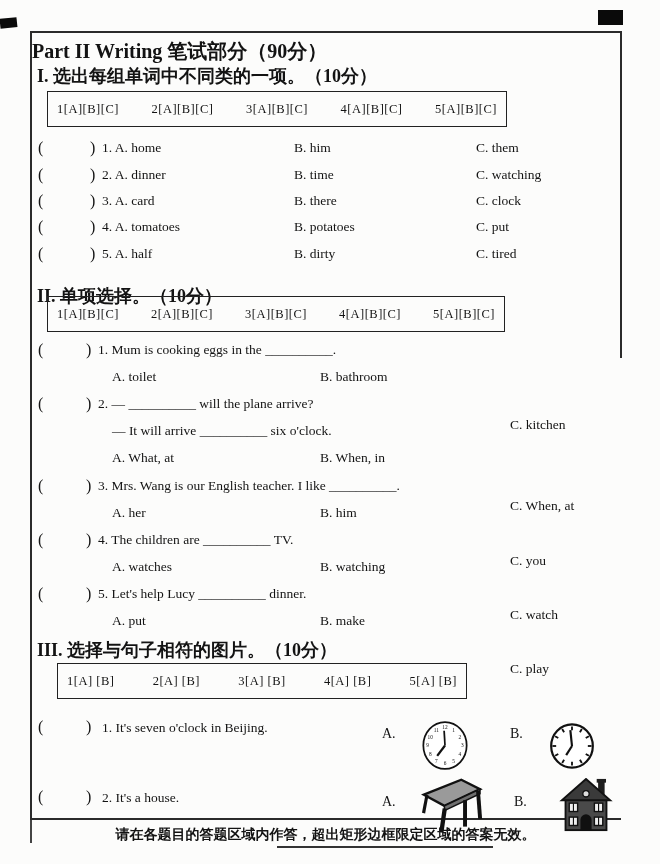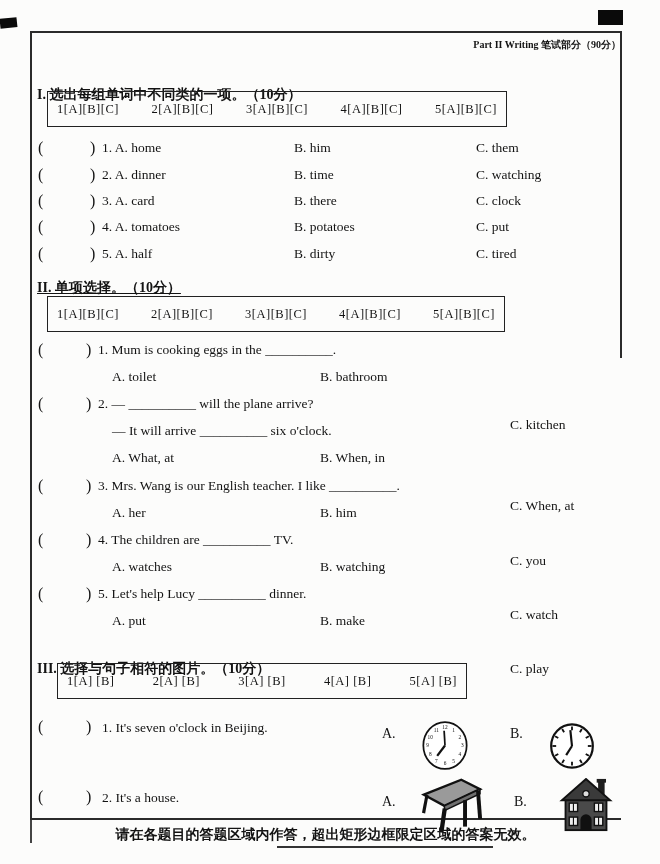--- a/index.html
+++ b/index.html
@@ -18,24 +18,24 @@
     position:absolute; left:30px; top:31px; width:591px; height:789px;
     border-left:2px solid #2b2b2b;
     border-top:2px solid #2b2b2b;
     border-bottom:2px solid #2b2b2b;
   }
   .right-border { position:absolute; top:-2px; right:-1px; width:2px; height:327px; background:#2b2b2b; }
   .left-ext { position:absolute; left:30px; top:820px; width:2px; height:23px; background:#444; }
 
   .part-title {
     position:absolute; top:5px; left:0; width:100%;
-    text-align:right; font-weight:bold; font-size:10px;
-  }
-  .sec-heading { position:absolute; left:5px; font-weight:bold; font-size:14px;margin-top:22px; }
-  .h1 { top:31px; } .h2 { top:224px;text-decoration:underline; } .h3 { top:605px; }
+    text-align:left; font-weight:bold; font-size:20px;
+  }
+  .sec-heading { position:absolute; left:5px; font-weight:bold; font-size:18px; }
+  .h1 { top:31px; } .h2 { top:251px; } .h3 { top:605px; }
 
   .answer-grid {
     position:absolute; border:1.5px solid #222; background:transparent;
     display:flex; align-items:center; justify-content:space-between;
     padding:17px 9px; font-size:12.5px; letter-spacing:0.5px; font-weight:500;
   }
   .grid1 { top:58px;  left:15px; width:460px; height:34px; }
   .grid2 { top:263px; left:15px; width:458px; height:34px; }
   .grid3 { top:630px; left:25px; width:410px; height:36px; }
   .grid-cell { white-space:pre; }

